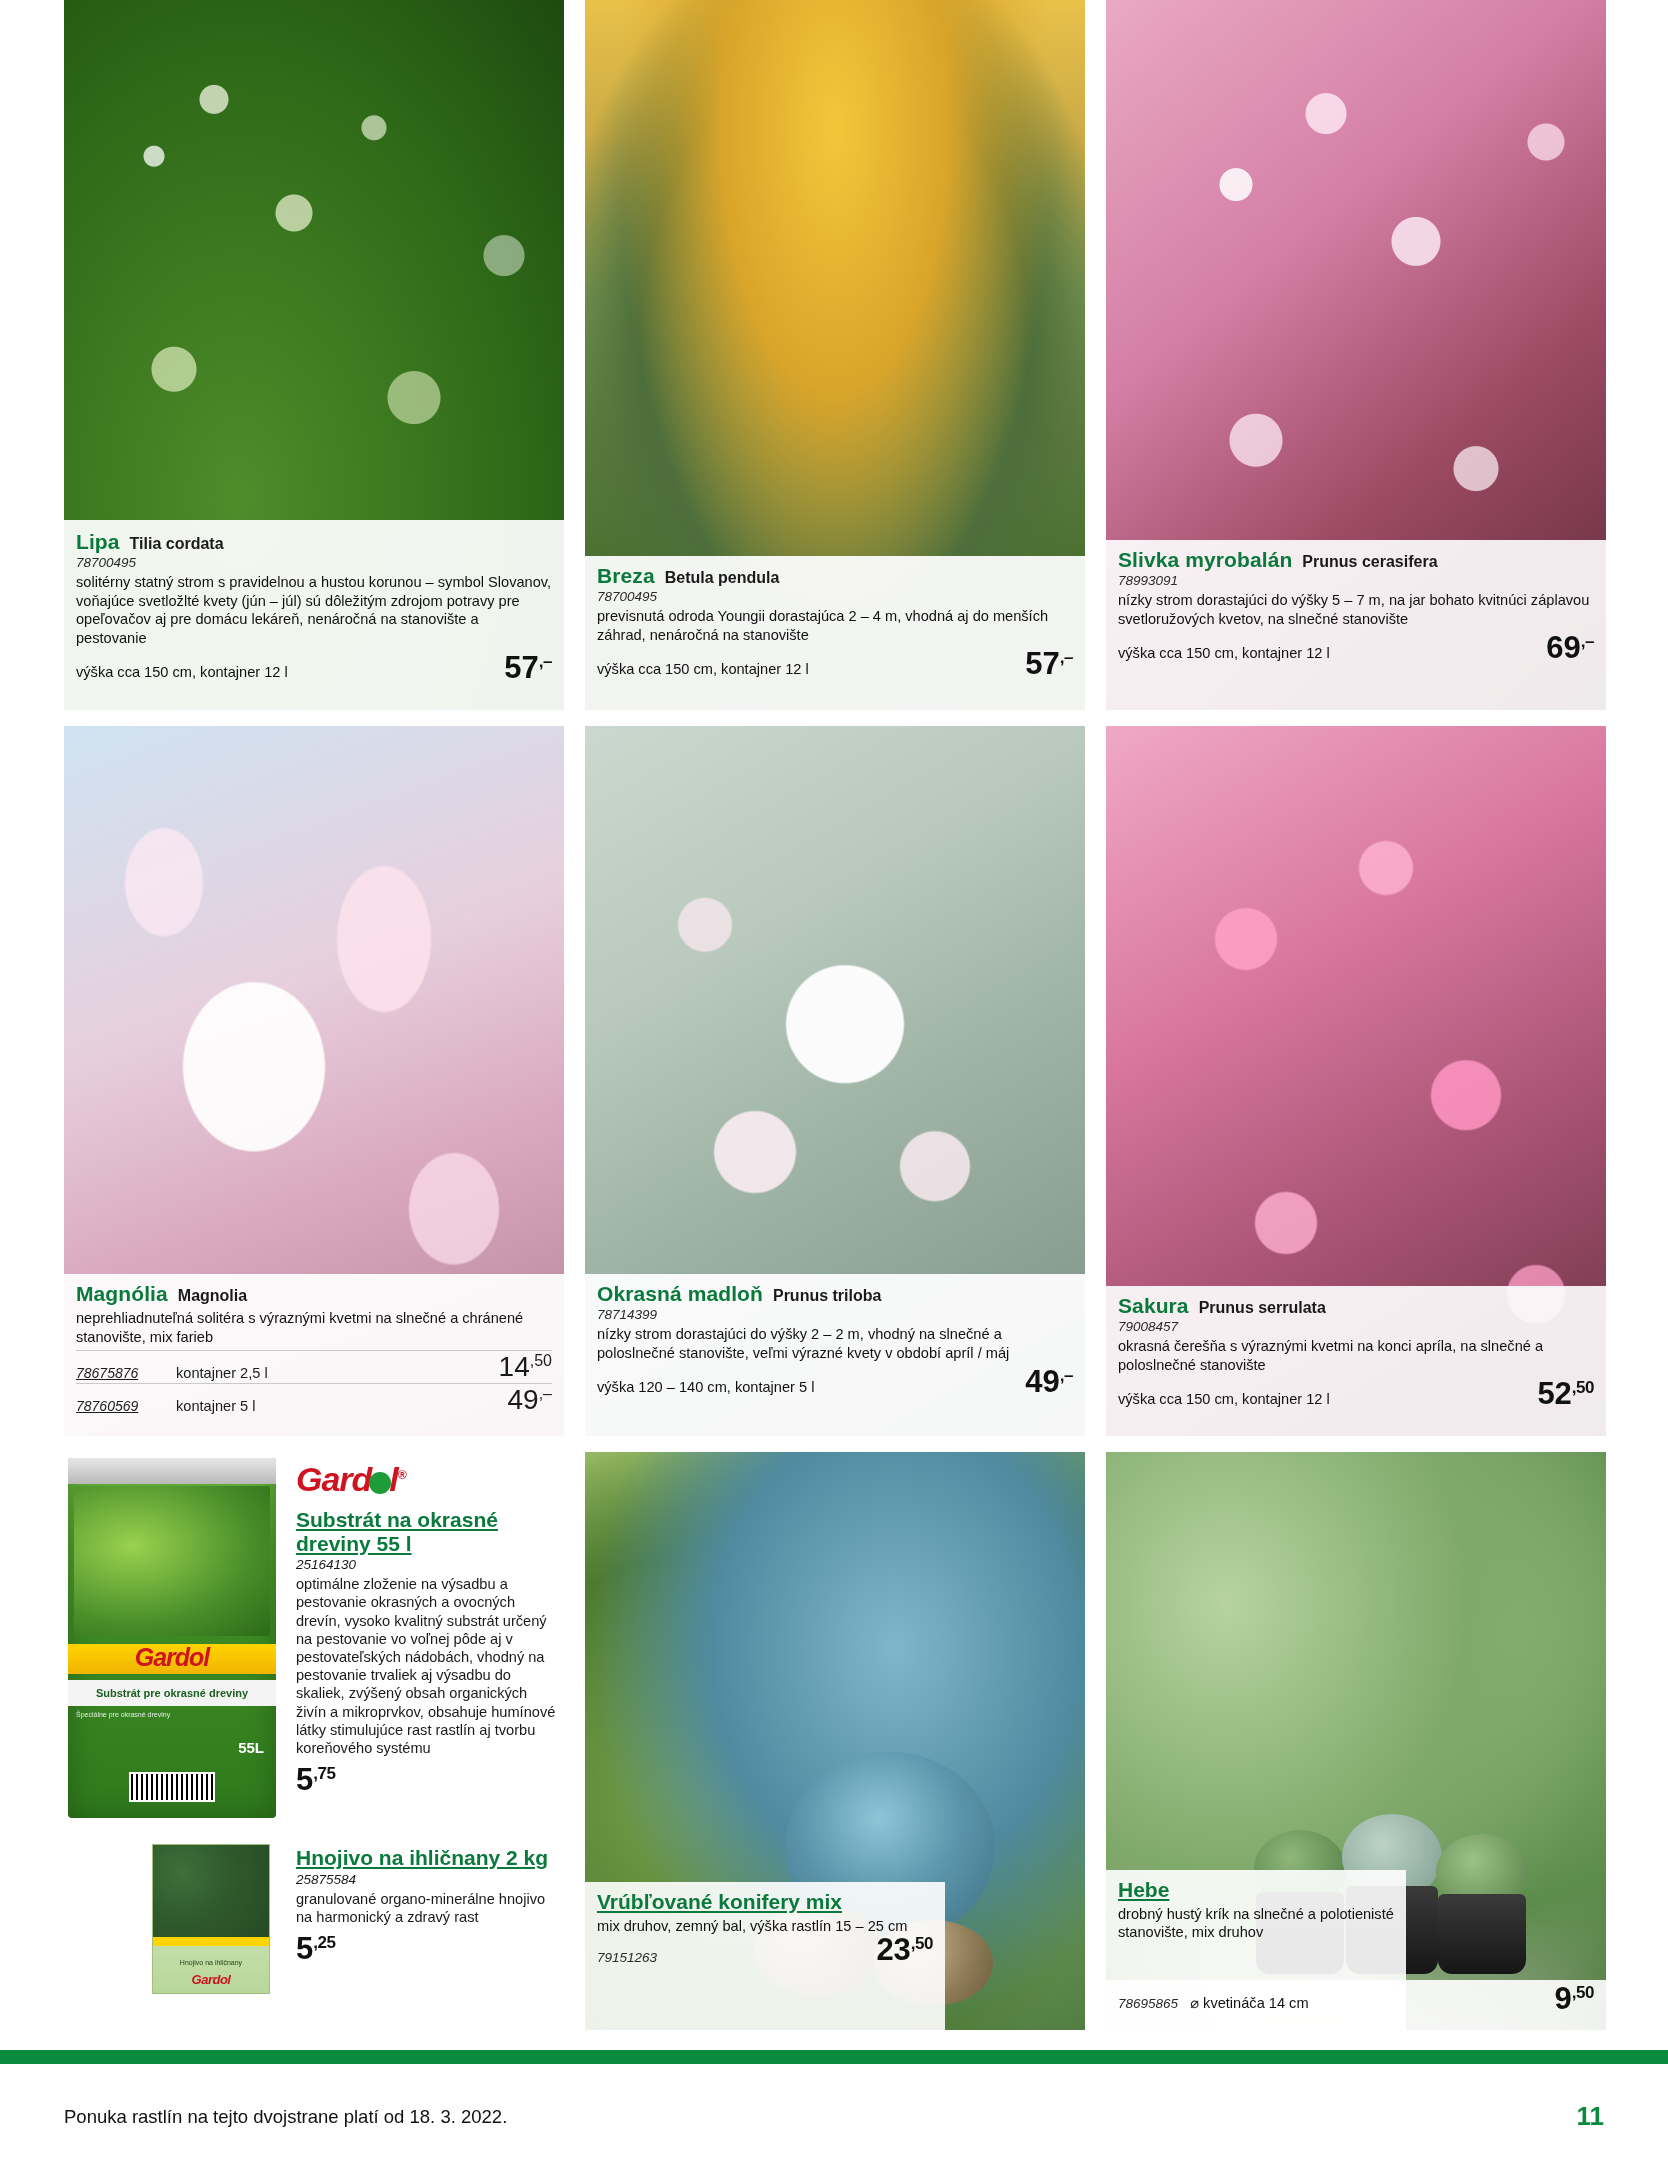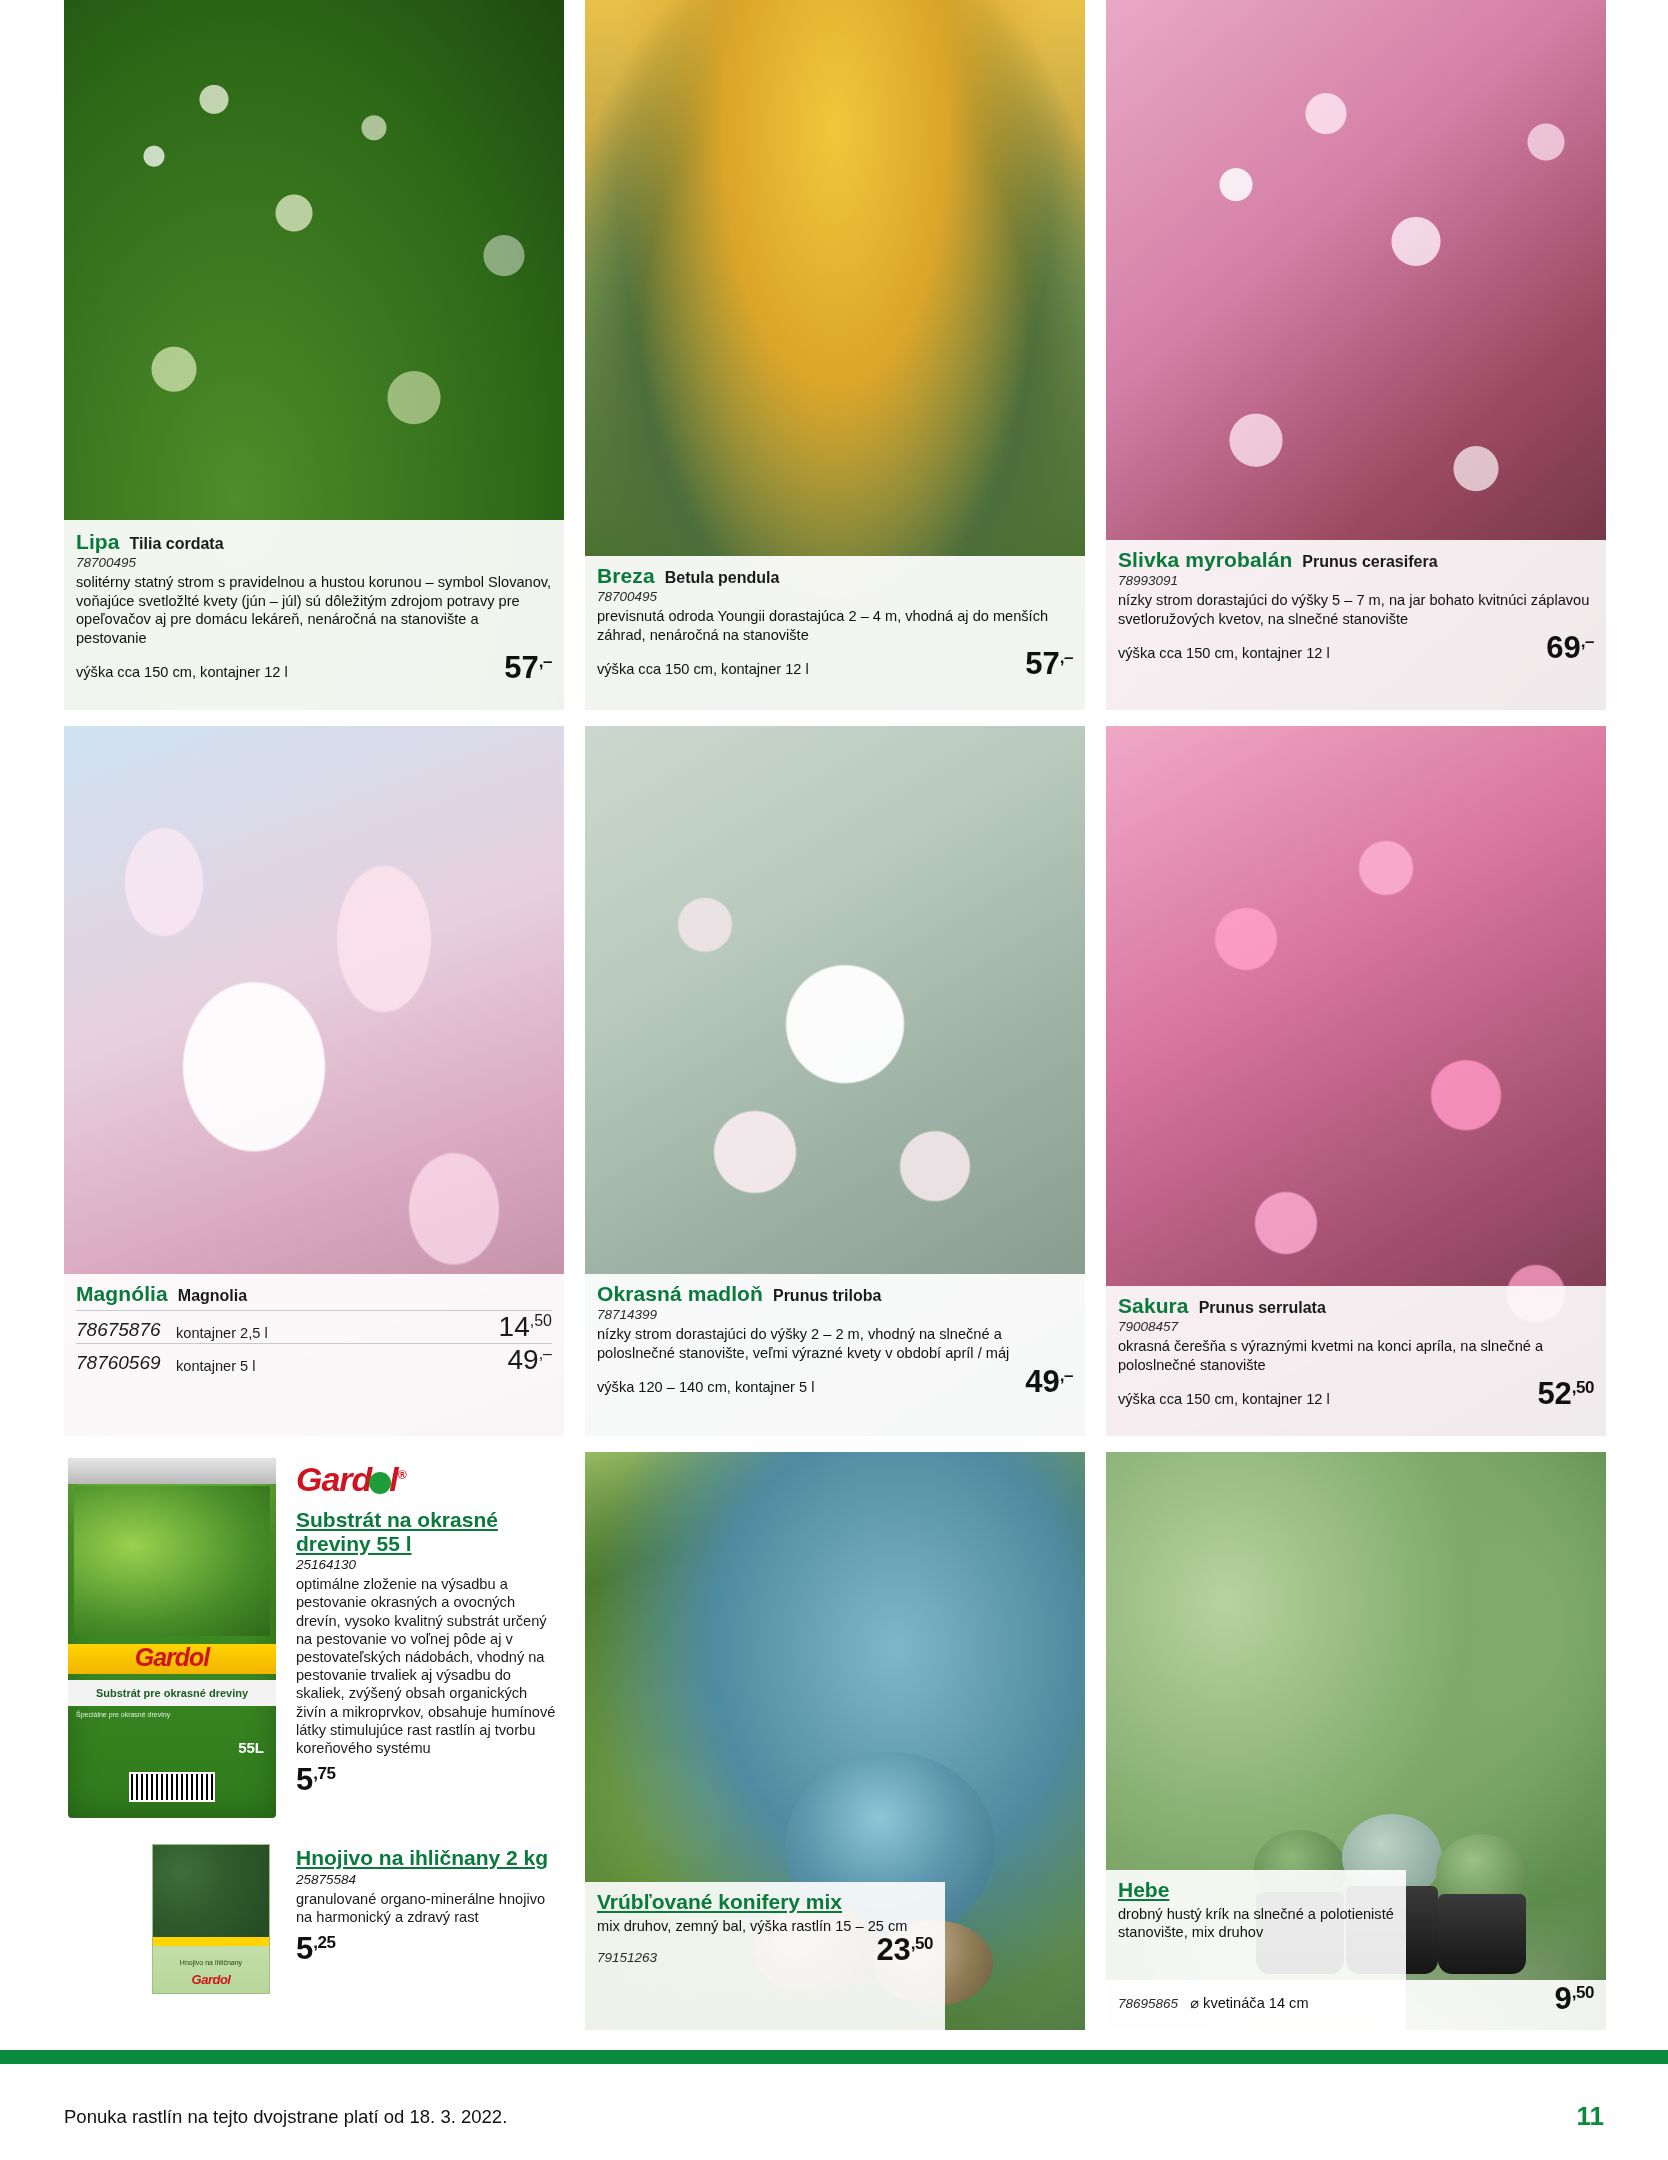--- a/index.html
+++ b/index.html
@@ -91,21 +91,21 @@
   .pricetable { margin-top: 4px; }
   .ptrow {
     display: flex;
     align-items: flex-end;
     gap: 8px;
     border-top: 1px solid #c9c9c9;
     padding-top: 2px;
     margin-top: 2px;
   }
   .ptrow:first-child { border-top: 1px solid #c9c9c9; }
-  .ptcode { font-size: 19px; font-style: italic; width: 92px; flex: none; }
+  .ptcode { font-size: 14px; font-style: italic; width: 92px; flex: none; text-decoration: underline; }
   .ptspec { font-size: 14.6px; flex: 1; }
   .ptprice { font-size: 28px; font-weight: normal; line-height: .95; }
   .ptprice .cents { font-size: 16px; vertical-align: super; }
 
   
   .prodblock { position: absolute; }
   .prod-ttl {
     font-size: 21px;
     font-weight: bold;
     color: #0a7a3c;
@@ -371,20 +371,21 @@
       </div>
     </div>
 
     <div class="cell" style="left:0px; top:726px; width:500px; height:710px;">
       <div class="photo ph-magnolia"></div>
       <div class="panel" style="left:0; right:0; top:548px; bottom:0;">
         <div class="ttl-row">
           <span class="ttl">Magnólia</span>
           <span class="lat">Magnolia</span>
         </div>
+        <div class="desc">neprehliadnuteľná solitéra s výraznými kvetmi na slnečné a chránené stanovište, mix farieb</div>
         <div class="pricetable">
           <div class="ptrow">
             <span class="ptcode">78675876</span>
             <span class="ptspec">kontajner 2,5 l</span>
             <span class="ptprice"><span>14</span><span class="cents">,50</span></span>
           </div>
           <div class="ptrow">
             <span class="ptcode">78760569</span>
             <span class="ptspec">kontajner 5 l</span>
             <span class="ptprice"><span>49</span><span class="cents">,–</span></span>

